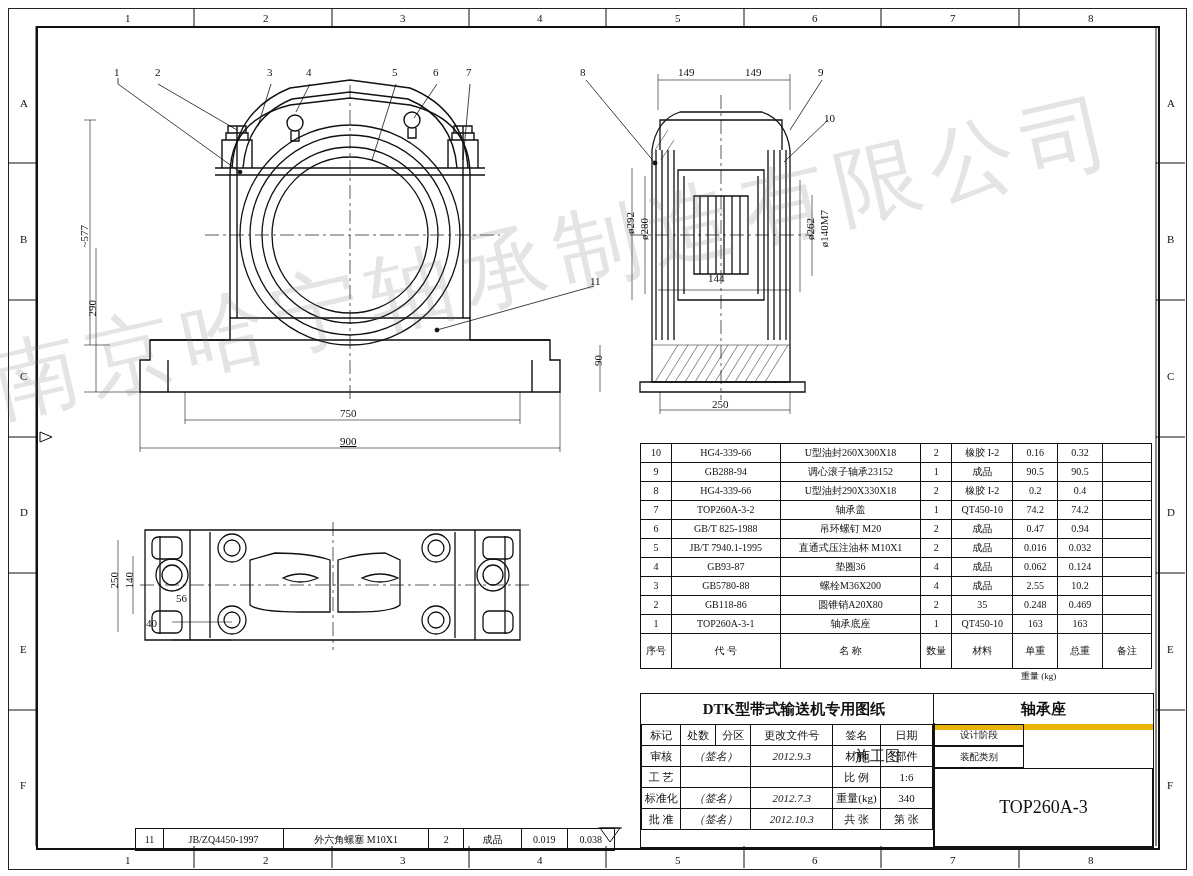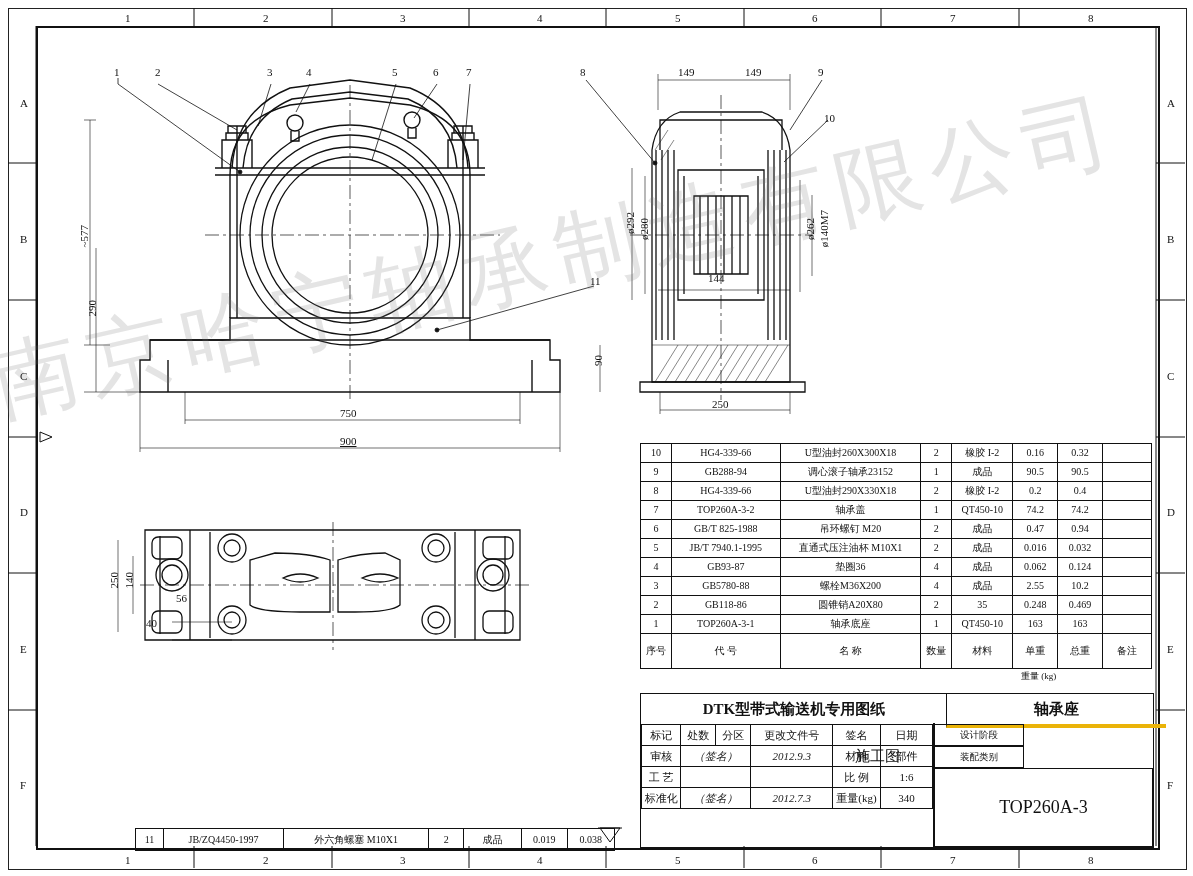--- a/index.html
+++ b/index.html
@@ -19,22 +19,22 @@
     transform:rotate(-13deg);white-space:nowrap;letter-spacing:10px;pointer-events:none;}
   
   .parts-table{position:absolute;left:640px;top:443px;width:512px;border-collapse:collapse;}
   .parts-table td{border:1px solid #111;font-size:10px;padding:0 2px;height:18px;
      font-family:"Liberation Serif",serif;text-align:center;line-height:1.05;}
   .parts-table td.nm{text-align:center;}
   .c-no{width:26px;} .c-code{width:104px;} .c-name{width:136px;} .c-qty{width:26px;}
   .c-mat{width:56px;} .c-w1{width:40px;} .c-w2{width:40px;} .c-rem{width:44px;}
   
   .title-block{position:absolute;left:640px;top:693px;width:512px;height:153px;border:1px solid #111;}
-  .tb-title{position:absolute;left:292px;top:0;width:219px;height:30px;border-left:1px solid #111;border-bottom:4px solid #eab308;
-     display:flex;align-items:center;justify-content:center;font-size:15px;font-family:"Liberation Serif",serif;font-weight:bold;margin-left:13px;}
+  .tb-title{position:absolute;left:292px;top:0;width:219px;height:30px;border-left:1px solid #111;border-bottom:6px solid #eab308;
+     display:flex;align-items:center;justify-content:center;font-size:15px;font-family:"Liberation Serif",serif;font-weight:bold;}
   .tb-main-title{position:absolute;left:7px;top:0;width:292px;height:30px;border-bottom:1px solid #111;
      display:flex;align-items:center;justify-content:center;font-size:15px;font-weight:bold;font-family:"Liberation Serif",serif;}
   .grid-l{position:absolute;left:0;top:30px;width:292px;height:123px;}
   .grid-r{position:absolute;left:292px;top:30px;width:220px;height:123px;border-left:1px solid #111;}
   .gl-tbl{border-collapse:collapse;width:292px;}
   .gl-tbl td{border:1px solid #111;font-size:11px;height:20px;text-align:center;font-family:"Liberation Serif",serif;padding:0 1px;}
   .gr-cell{position:absolute;border:1px solid #111;box-sizing:border-box;display:flex;align-items:center;justify-content:center;
      font-family:"Liberation Serif",serif;}
   .hand{font-family:"Liberation Serif",serif;font-style:italic;color:#1a1a1a;}
   
@@ -482,20 +482,27 @@
             <td>比 例</td>
             <td>1:6</td>
           </tr>
           <tr>
             <td>标准化</td>
             <td colspan="2" class="hand">（签名）</td>
             <td class="hand">2012.7.3</td>
             <td>重量(kg)</td>
             <td>340</td>
           </tr>
+          <tr>
+            <td>批 准</td>
+            <td colspan="2" class="hand">（签名）</td>
+            <td class="hand">2012.10.3</td>
+            <td>共  张</td>
+            <td>第  张</td>
+          </tr>
         </tbody>
       </table>
     </div>
 
     <div class="grid-r">
       <div class="gr-cell" style="left:0;top:0;width:90px;height:22px;font-size:9.5px;">
         <span>设计阶段</span>
       </div>
       <div class="gr-cell" style="left:-1px;top:-1px;width:0;height:0;"></div>
       <div class="gr-cell" style="left:90px;top:0;width:0;height:0;border:none;"></div>

